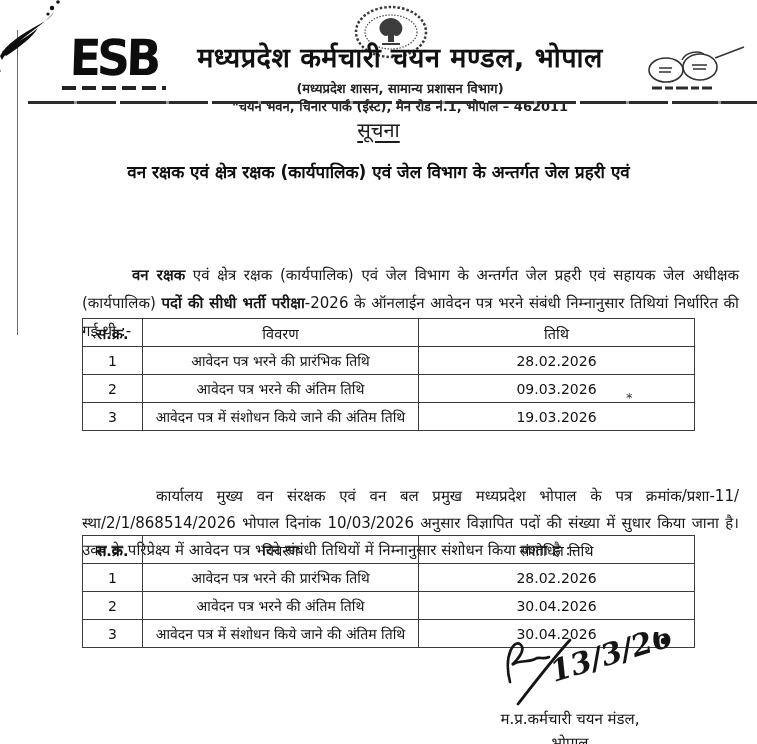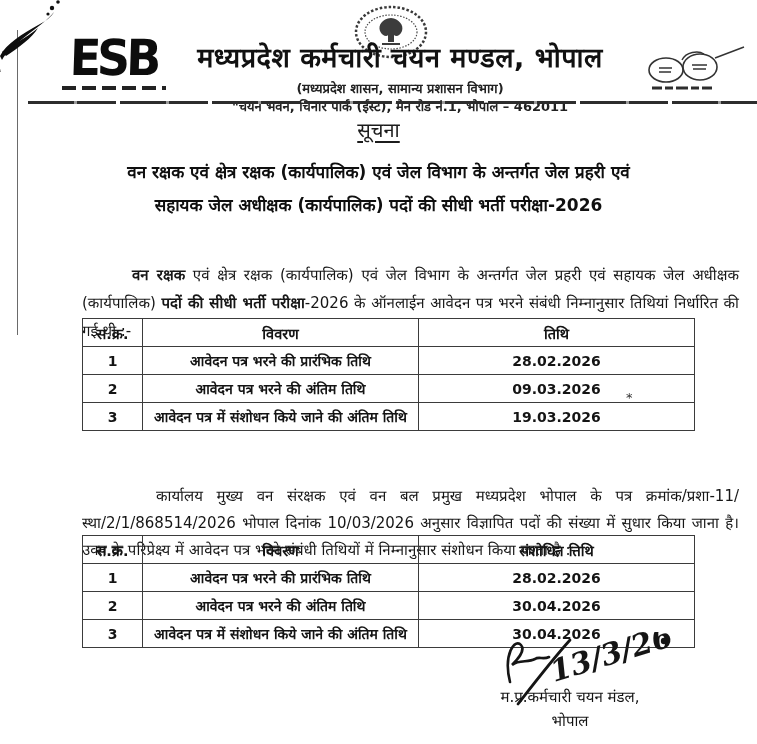--- a/index.html
+++ b/index.html
@@ -37,29 +37,29 @@
   .para{position:absolute;left:82px;width:657px;text-align:justify;font-size:15px;color:#161616;}
   .para1{top:246px;line-height:28px;text-indent:50px;}
   .para2{top:468px;line-height:27px;text-indent:74px;}
   .b{font-weight:bold;}
   
   table.doc{position:absolute;left:82px;border-collapse:collapse;font-size:14px;color:#141414;
     table-layout:fixed;width:612px;}
   table.t1{top:318px;}
   table.t2{top:535px;}
   table.doc th,table.doc td{border:1.5px solid #3b3b3b;text-align:center;padding:2px 4px;height:23px;
-    font-weight:bold;overflow:hidden;white-space:nowrap;}
+    font-weight:normal;overflow:hidden;white-space:nowrap;}
   table.doc th{font-size:14.5px;}
   table.doc th:first-child{font-weight:bold;}
   col.c1{width:60px;} col.c2{width:276px;} col.c3{width:276px;}
   .stray-mark{position:absolute;left:626px;top:390px;font-size:13px;color:#333;}
   
   .signature-svg{position:absolute;left:488px;top:632px;}
   .sig-block{position:absolute;left:470px;top:684px;width:200px;text-align:center;font-size:15px;color:#141414;}
-  .sig-line2{margin-top:2px;}
+  .sig-line2{margin-top:24px;}
   .sig-line3{margin-top:4px;}
 </style>
 </head>
 <body>
 
 <div class="page">
 
   <div class="left-rule"></div>
 
   <svg class="corner-scribble" width="78" height="88" viewBox="0 0 78 88">
@@ -101,21 +101,20 @@
   </svg>
 
   <div class="header-rule"></div>
 
   <div class="notice-title">
     <span>सूचना</span>
   </div>
 
   <div class="subject">
     <div>वन रक्षक एवं क्षेत्र रक्षक (कार्यपालिक) एवं जेल विभाग के अन्तर्गत जेल प्रहरी एवं</div>
-    <div>सहायक जेल अधीक्षक (कार्यपालिक) पदों की सीधी भर्ती परीक्षा-2026</div>
   </div>
 
   <p class="para para1"><span class="b">वन रक्षक</span><span> एवं क्षेत्र रक्षक (कार्यपालिक) एवं जेल विभाग के अन्तर्गत जेल प्रहरी एवं सहायक जेल अधीक्षक (कार्यपालिक) </span><span class="b">पदों की सीधी भर्ती परीक्षा</span><span>-2026 के ऑनलाईन आवेदन पत्र भरने संबंधी निम्नानुसार तिथियां निर्धारित की गई थी :-</span></p>
 
   <table class="doc t1">
     <colgroup>
         <col class="c1">
         <col class="c2">
         <col class="c3">
       </colgroup>

